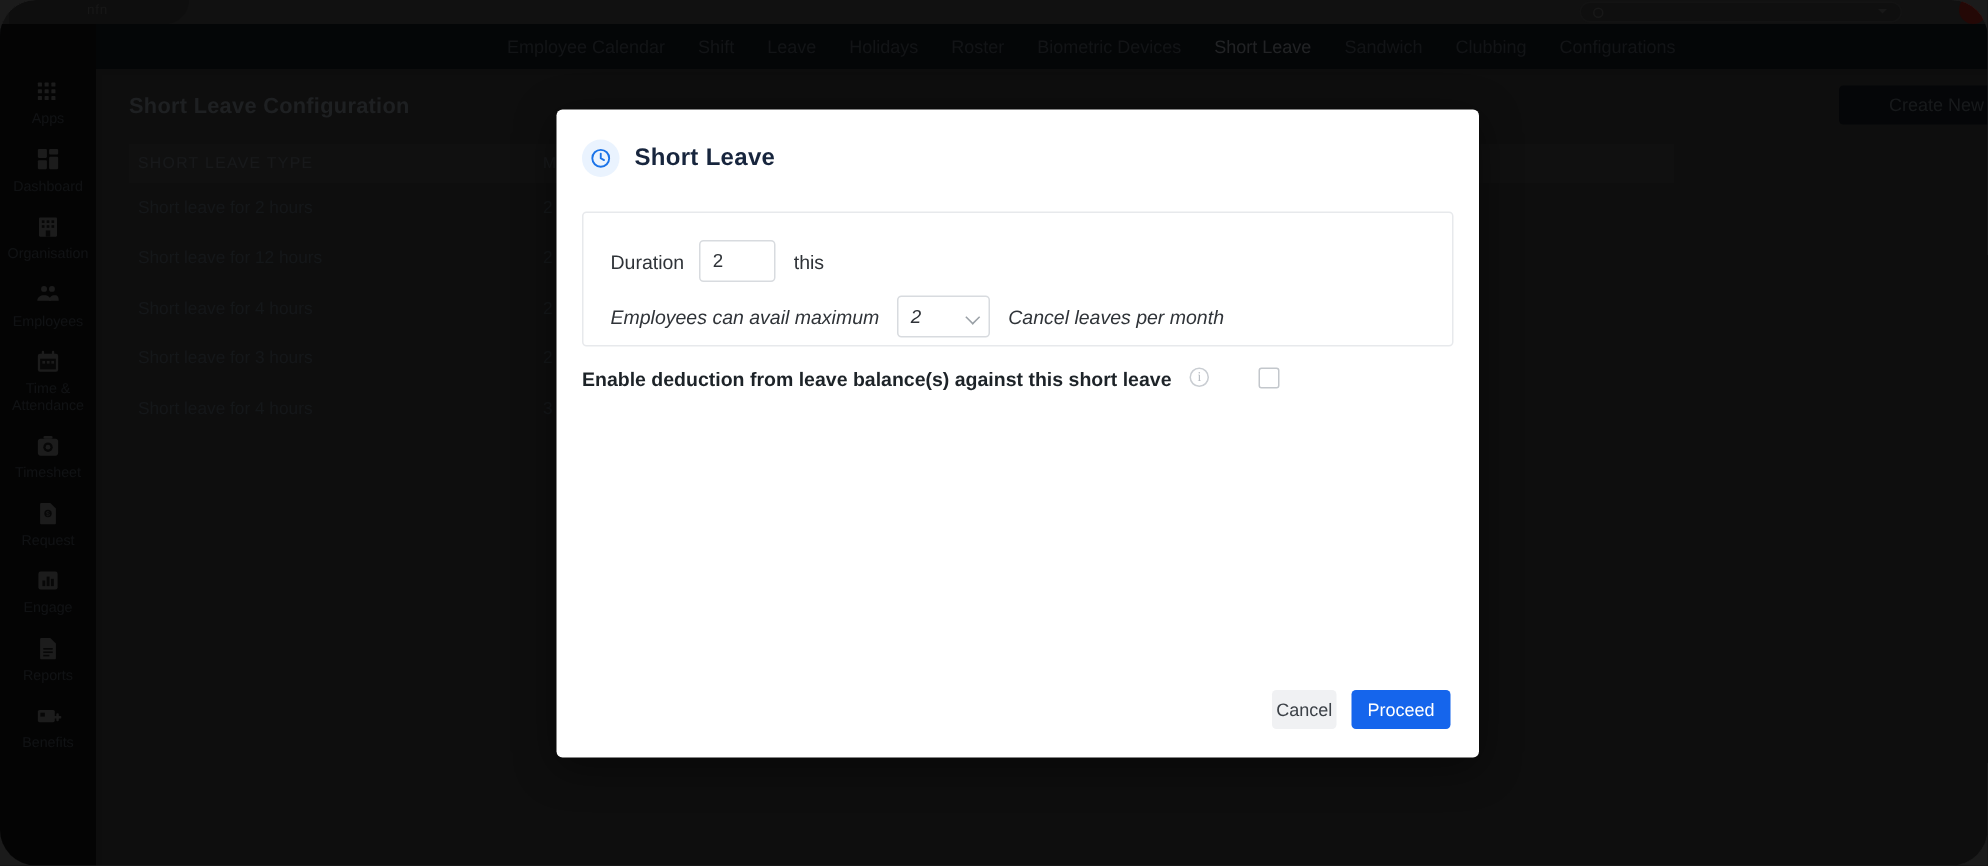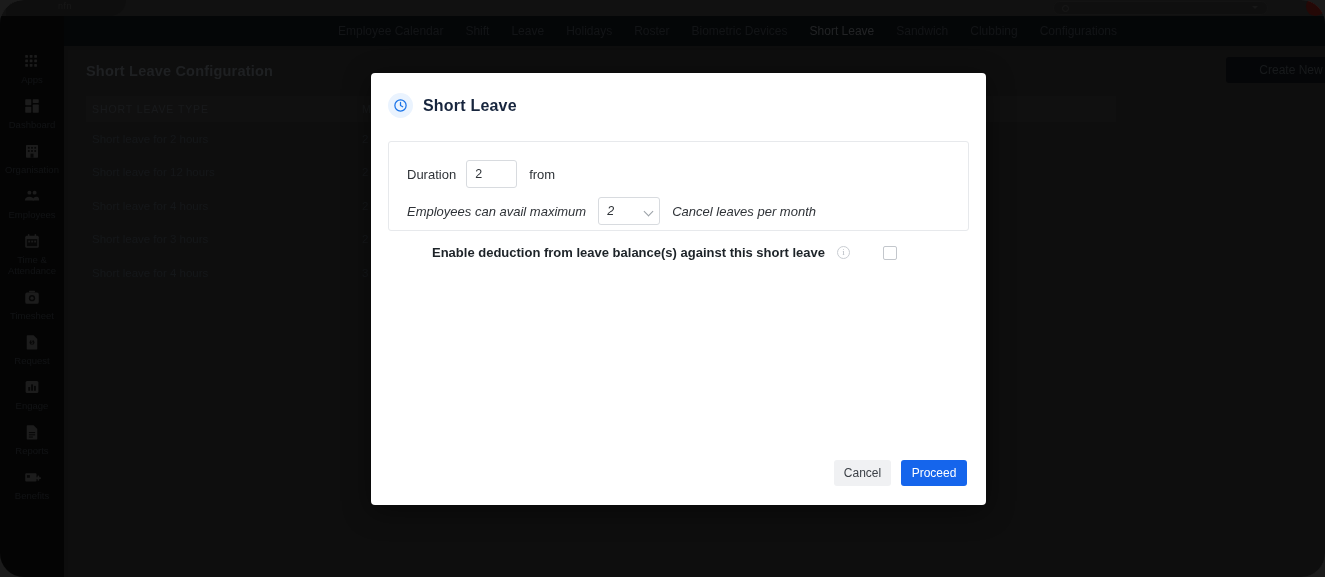--- a/index.html
+++ b/index.html
@@ -239,21 +239,21 @@
     position: absolute; right: 8px; top: 11px;
     width: 7px; height: 7px;
     border-left: 1.4px solid #9aa0a6;
     border-bottom: 1.4px solid #9aa0a6;
     transform: rotate(-45deg);
   }
 
   .deduct-row {
     position: absolute; left: 17px; top: 172px;
     width: 581px;
-    display: flex; align-items: center; margin-left: 44px;
+    display: flex; align-items: flex-start;
   }
   .deduct-label {
     font-size: 13px; font-weight: bold;
     color: #1d2328;
     white-space: nowrap;
   }
   .info-ico {
     margin-left: 12px;
     width: 13px; height: 13px;
     border-radius: 50%;
@@ -281,21 +281,21 @@
   .btn {
     height: 26px;
     border-radius: 3px;
     border: none;
     font-size: 12px;
     font-family: "Liberation Sans", sans-serif;
     cursor: pointer;
     display: flex; align-items: center; justify-content: center;
   }
   .btn-cancel {
-    width: 57px;
+    width: 43px;
     background: #f0f1f3;
     color: #3c4147;
   }
   .btn-proceed {
     width: 66px;
     background: #1565ec;
     color: #ffffff;
   }
 </style>
 </head>
@@ -507,21 +507,21 @@
         </svg>
       </div>
       <div class="modal-title">Short Leave</div>
     </div>
 
     <div class="form-card">
 
       <div class="frow r1">
         <span class="flabel">Duration</span>
         <input class="num-input" type="text" value="2" style="">
-        <span class="flabel">from</span>
+        <span class="flabel">this</span>
       </div>
 
       <div class="frow r2">
         <span class="flabel">Employees can avail maximum</span>
         <span class="select-wrap">
           <span class="sel-box">2</span>
           <span class="sel-caret"></span>
         </span>
         <span class="flabel">Cancel leaves per month</span>
       </div>

